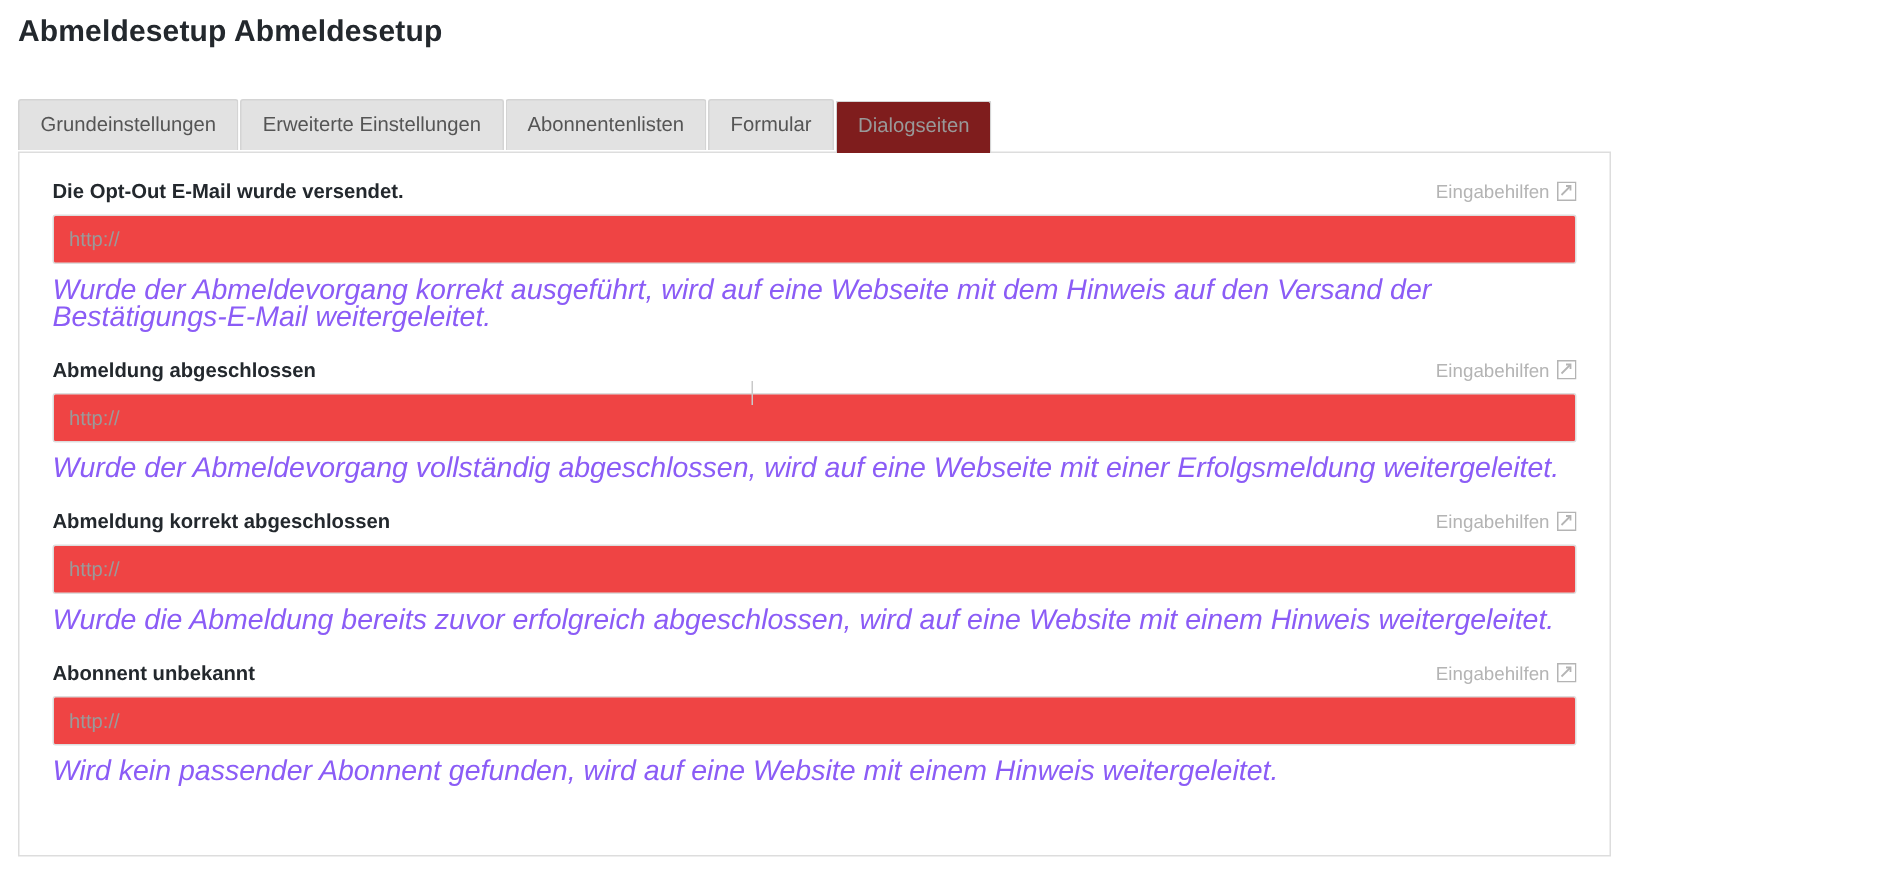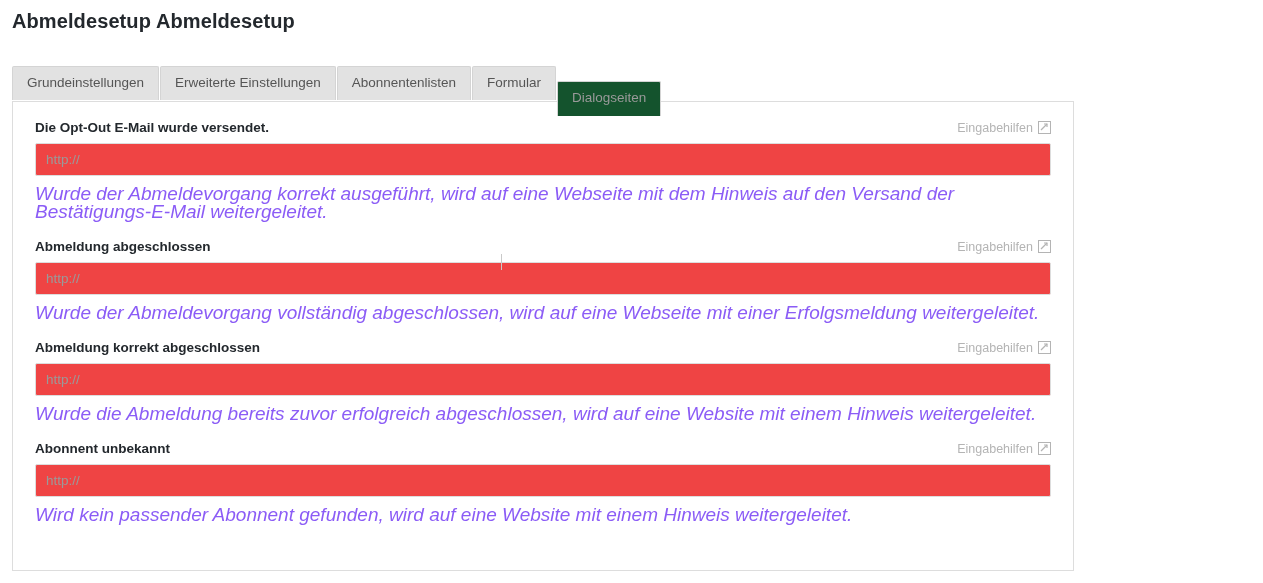--- a/index.html
+++ b/index.html
@@ -39,25 +39,25 @@
     border: 1px solid #d4d4d4;
     border-bottom: none;
     padding: 8px 14px 9px 14px;
     margin-right: 1px;
     line-height: 16px;
     cursor: pointer;
     border-radius: 2px 2px 0 0;
     user-select: none;
   }
   .tab.active {
-    background: #14532d;
+    background: #7f1d1d;
     color: #999999;
     border-color: #d4d4d4;
     position: relative;
-    top: 15px;
+    top: 1px;
     padding-bottom: 10px;
   }
   .panel {
     margin: 0 12px 0 12px;
     border: 1px solid #dddddd;
     background: #ffffff;
     min-height: 470px;
     padding: 18px 22px 10px 22px;
     box-sizing: border-box;
   }

